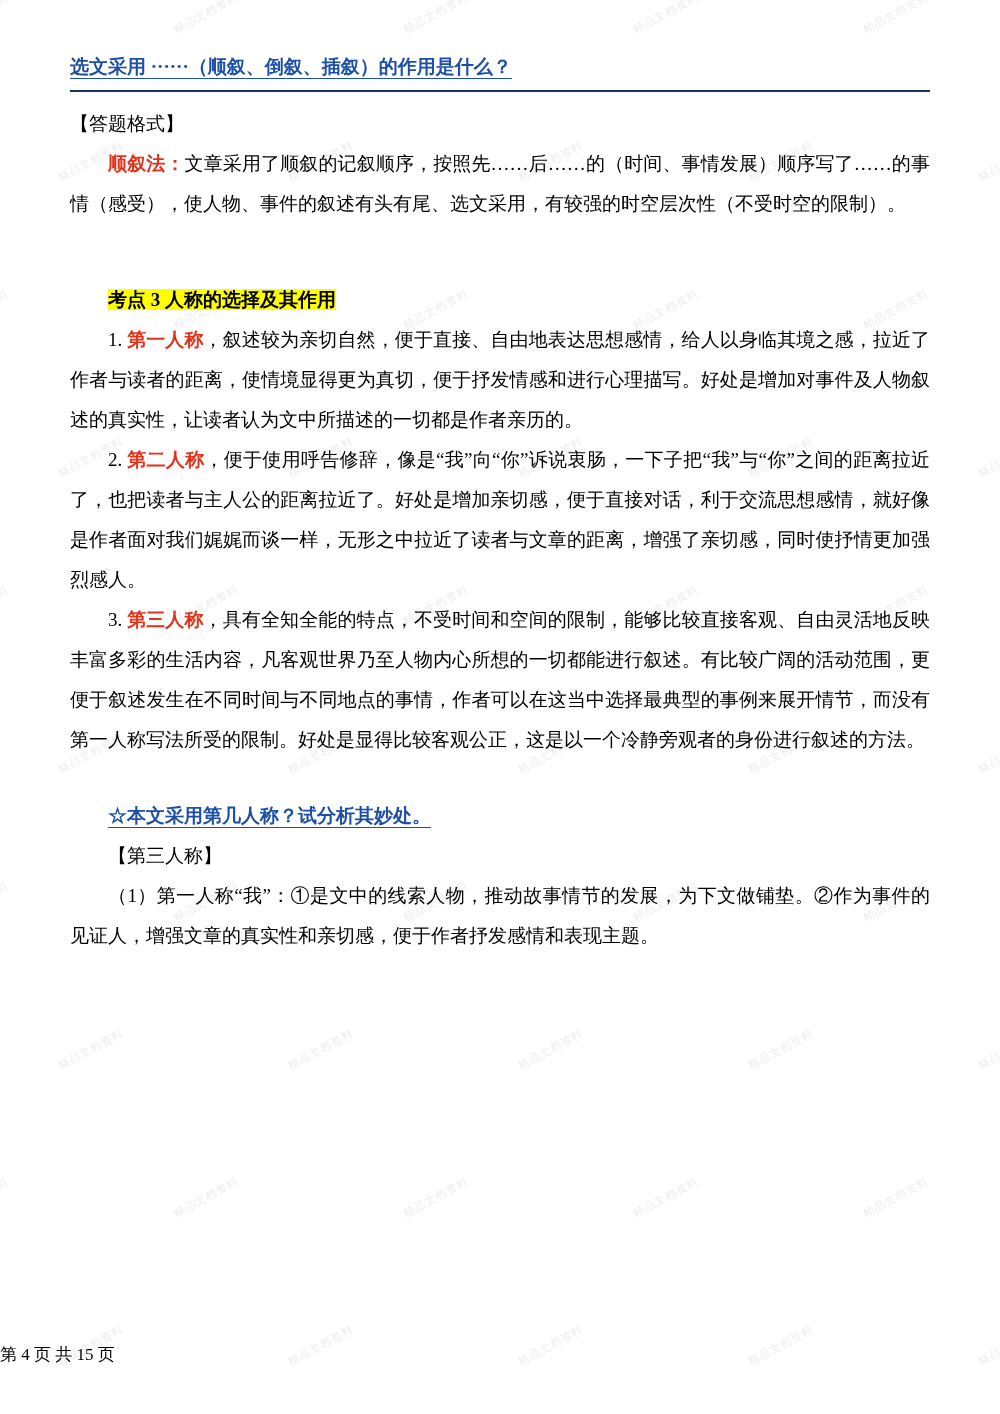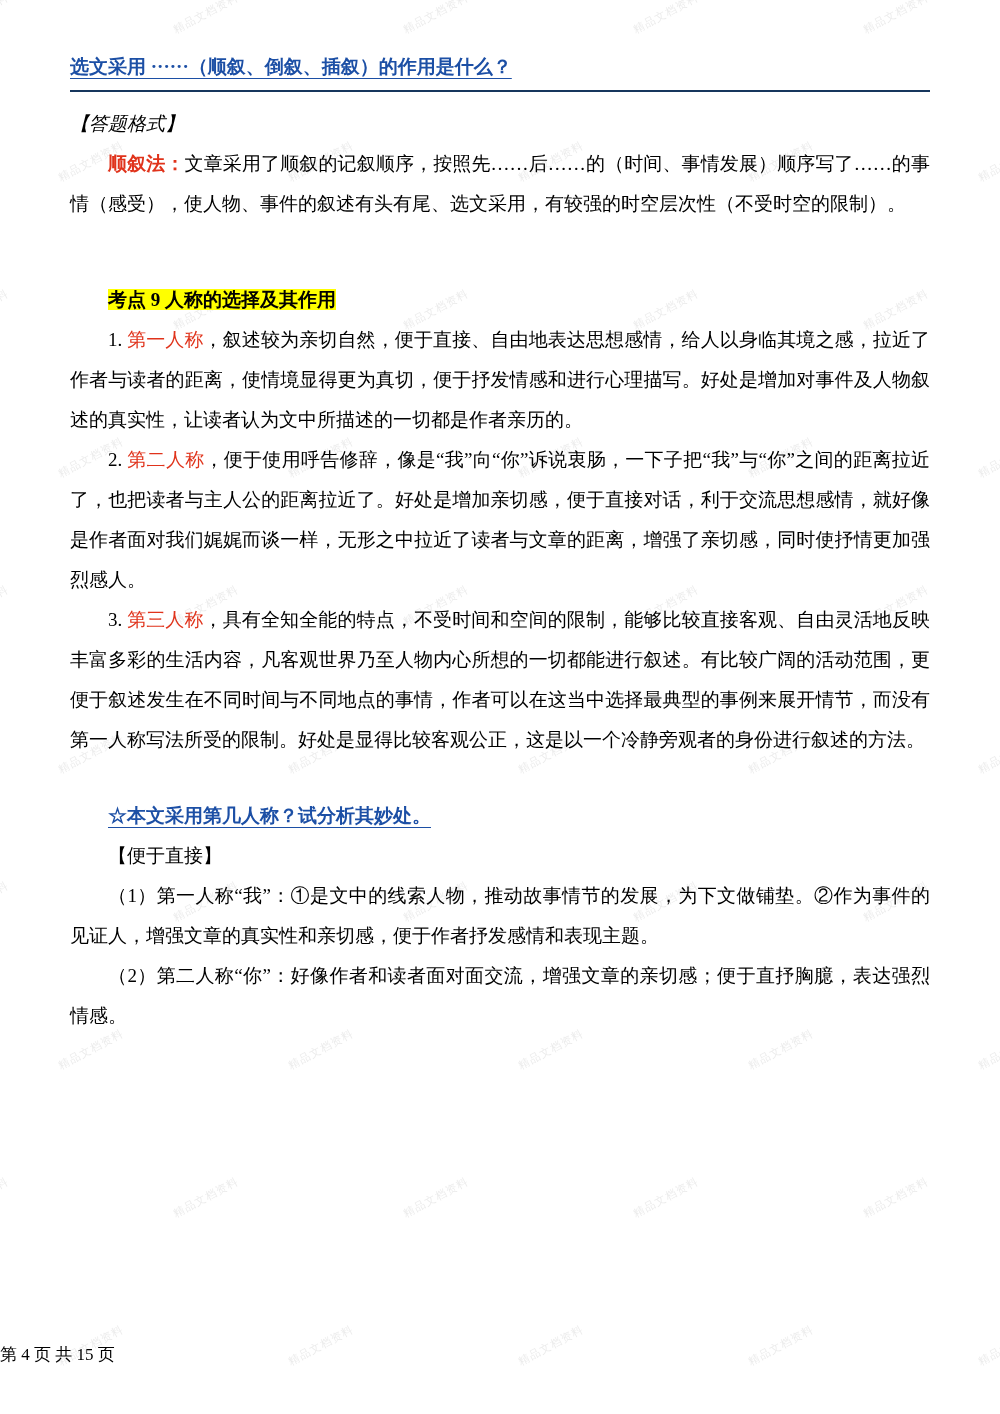--- a/index.html
+++ b/index.html
@@ -19,23 +19,23 @@
     position:relative; z-index:1; padding:52px 70px 0 70px;
     font-size:19px; line-height:40px; text-align:justify;
   }
   .doc-title {
     color:var(--accent-blue,#1c4fa5); font-weight:bold;
     text-decoration:underline; text-underline-offset:5px;
     font-size:19px; line-height:30px;
   }
   .title-rule { border:none; border-top:2px solid var(--rule-color,#17365d); margin:8px 0 12px 0; }
   .para { text-indent:2em; }
-  .no-indent { text-indent:0;font-style:italic; }
+  .no-indent { text-indent:0; }
   .term { color:var(--accent-red,#e0331b); font-weight:bold; }
-  .red { color:var(--accent-red,#e0331b); font-weight:normal; }
+  .red { color:var(--accent-red,#e0331b); font-weight:bold; }
   .highlight { background:var(--highlight-yellow,#ffff00); font-weight:bold; }
   .blue-q {
     color:var(--accent-blue,#1c4fa5); font-weight:bold;
     text-decoration:underline; text-underline-offset:5px;margin-top:33px;
   }
   .gap-lg { height:56px; }
   .gap-md { height:36px; }
   .footer {
     position:absolute; left:0; right:0; bottom:48px; z-index:1;
     text-align:left; font-size:17px; color:#000;
@@ -107,35 +107,34 @@
     <hr class="title-rule">
 
     <p class="para no-indent"><span>【答题格式】</span></p>
 
     <p class="para"><span class="term">顺叙法：</span><span>文章采用了顺叙的记叙顺序，按照先……后……的（时间、事情发展）顺序写了……的事情（感受），使人物、事件的叙述有头有尾、选文采用，有较强的时空层次性（不受时空的限制）。</span></p>
 
 
 
     <div class="gap-lg"></div>
 
-    <p class="para"><span class="highlight">考点 9 人称的选择及其作用</span></p>
+    <p class="para"><span class="highlight">考点 3 人称的选择及其作用</span></p>
 
     <p class="para"><span>1. </span><span class="red">第一人称</span><span>，叙述较为亲切自然，便于直接、自由地表达思想感情，给人以身临其境之感，拉近了作者与读者的距离，使情境显得更为真切，便于抒发情感和进行心理描写。好处是增加对事件及人物叙述的真实性，让读者认为文中所描述的一切都是作者亲历的。</span></p>
 
     <p class="para"><span>2. </span><span class="red">第二人称</span><span>，便于使用呼告修辞，像是“我”向“你”诉说衷肠，一下子把“我”与“你”之间的距离拉近了，也把读者与主人公的距离拉近了。好处是增加亲切感，便于直接对话，利于交流思想感情，就好像是作者面对我们娓娓而谈一样，无形之中拉近了读者与文章的距离，增强了亲切感，同时使抒情更加强烈感人。</span></p>
 
     <p class="para"><span>3. </span><span class="red">第三人称</span><span>，具有全知全能的特点，不受时间和空间的限制，能够比较直接客观、自由灵活地反映丰富多彩的生活内容，凡客观世界乃至人物内心所想的一切都能进行叙述。有比较广阔的活动范围，更便于叙述发生在不同时间与不同地点的事情，作者可以在这当中选择最典型的事例来展开情节，而没有第一人称写法所受的限制。好处是显得比较客观公正，这是以一个冷静旁观者的身份进行叙述的方法。</span></p>
 
     <div class="gap-md"></div>
 
     <p class="para"><span class="blue-q">☆本文采用第几人称？试分析其妙处。</span></p>
 
-    <p class="para"><span>【便于直接】</span></p>
+    <p class="para"><span>【第三人称】</span></p>
 
     <p class="para"><span>（1）第一人称“我”：①是文中的线索人物，推动故事情节的发展，为下文做铺垫。②作为事件的见证人，增强文章的真实性和亲切感，便于作者抒发感情和表现主题。</span></p>
 
-    <p class="para"><span>（2）第二人称“你”：好像作者和读者面对面交流，增强文章的亲切感；便于直抒胸臆，表达强烈情感。</span></p>
 
   </div>
 
   <div class="footer"><span>第 4 页 共 15 页</span></div>
 
 </div>
 
 </body></html>

